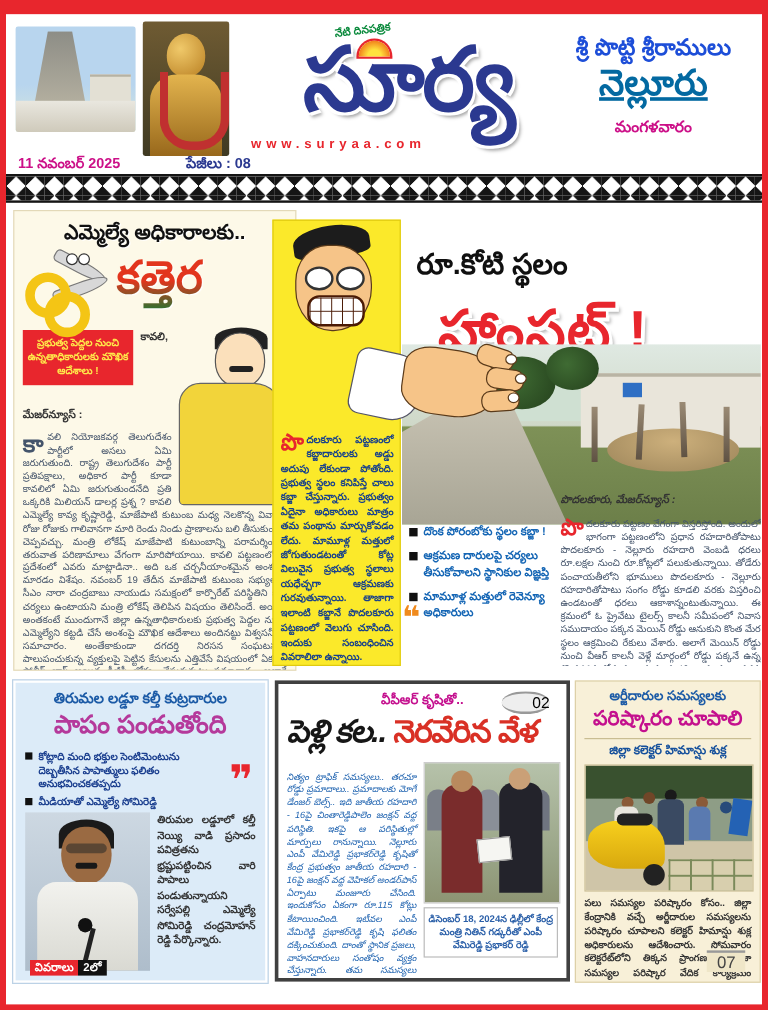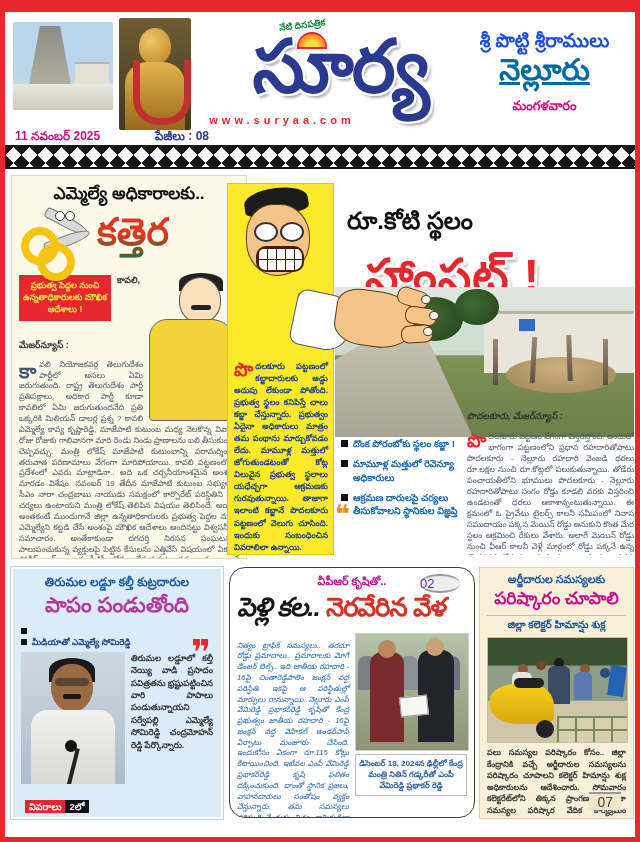--- a/index.html
+++ b/index.html
@@ -111,37 +111,37 @@
   .c-body{font-size:8px;line-height:1.38;color:#44546b;text-align:justify;}
 
   
   .bl{position:absolute;left:6px;top:562px;width:212px;height:252px;background:#dcebf8;border:2px solid #fff;outline:1px solid #bcd2e6;box-sizing:border-box;padding:6px 8px;overflow:hidden;}
   .bl-kicker{font-size:12px;font-weight:bold;color:#1b5aa6;text-align:center;}
   .bl-title{font-size:21px;font-weight:bold;color:#b5399b;text-align:center;margin:1px 0 4px;}
   .bl-bullets{position:relative;}
   .bl-item{display:flex;gap:5px;font-size:8.6px;font-weight:bold;color:#1b3f8f;line-height:1.35;margin-bottom:3px;}
   .bl-item .sq{width:6px;height:6px;background:#111;margin-top:2px;flex:0 0 auto;}
   .bl-quote{position:absolute;right:2px;top:16px;font-size:34px;line-height:.6;color:#e8262d;font-weight:bold;}
-  .bl-flex{display:flex;gap:6px;margin-top:0;font-family:Liberation Serif, serif;}
+  .bl-flex{display:flex;gap:6px;margin-top:0;}
   .man-photo{position:relative;width:104px;height:132px;flex:0 0 auto;background:linear-gradient(#cdd8e2,#aebdcb);overflow:hidden;}
   .man-photo .hair{position:absolute;left:28px;top:6px;width:46px;height:24px;background:#1a1a1a;border-radius:50% 50% 0 0;}
   .man-photo .face{position:absolute;left:30px;top:12px;width:42px;height:48px;background:#9a6a42;border-radius:46% 46% 50% 50%;}
   .man-photo .gl{position:absolute;left:34px;top:26px;width:34px;height:8px;background:rgba(40,40,40,.55);border-radius:4px;}
   .man-photo .mus{position:absolute;left:42px;top:42px;width:18px;height:5px;background:#181818;border-radius:2px;}
   .man-photo .shirt{position:absolute;left:10px;top:58px;width:84px;height:74px;background:linear-gradient(#f2f2ee,#d9d9d2);border-radius:16px 16px 0 0;}
   .man-photo .mic{position:absolute;left:50px;top:96px;width:4px;height:40px;background:#222;transform:rotate(14deg);}
   .man-photo .michead{position:absolute;left:44px;top:88px;width:12px;height:12px;background:#111;border-radius:50%;}
   .bl-side{font-size:8.6px;line-height:1.45;color:#333;font-weight:bold;text-align:justify;}
   .bl-badge{position:absolute;left:12px;top:232px;font-size:9.5px;font-weight:bold;}
   .bl-badge .r{background:#e8262d;color:#fff;padding:1px 4px;}
   .bl-badge .k{background:#111;color:#fff;padding:1px 4px;}
 
-  .bc{position:absolute;left:224px;top:562px;width:246px;height:251px;background:#fff;border:1px solid #404040;border-radius:16px;box-sizing:border-box;padding:5px 7px;overflow:hidden;}
+  .bc{position:absolute;left:224px;top:562px;width:246px;height:251px;background:#fff;border:3px solid #404040;border-radius:0;box-sizing:border-box;padding:5px 7px;overflow:hidden;}
   .bc-kicker{font-size:11px;font-weight:bold;color:#c4108e;text-align:center;margin-top:2px;}
-  .bc-pageref{position:absolute;right:14px;top:6px;width:40px;text-align:left;font-size:13px;color:#6d28d9;background:#eee;border-radius:50%;border-top:2px solid #999;border-bottom:2px solid #999;}
+  .bc-pageref{position:absolute;right:14px;top:6px;width:40px;text-align:right;font-size:13px;color:#000000;background:#eee;border-radius:50%;border-top:2px solid #999;border-bottom:2px solid #999;}
   .bc-title{font-size:26px;font-weight:bold;margin:2px 0 4px;letter-spacing:-1px;}
   .bc-title .blk{color:#161616;font-style:italic;}
   .bc-title .red{color:#d93025;}
   .bc-flex{display:flex;gap:6px;}
   .bc-body{width:122px;font-size:7.6px;line-height:1.42;color:#1f63b0;font-style:italic;text-align:justify;}
   .bc-photocol{width:112px;flex:0 0 auto;}
   .gad-photo{position:relative;width:112px;height:116px;background:linear-gradient(#b6c2aa,#98a385 70%,#8d9473);overflow:hidden;border:1px solid #ccc;}
   .gad-photo .bgman{position:absolute;width:18px;height:34px;background:#8a8f98;border-radius:8px 8px 0 0;top:22px;}
   .gad-photo .bg1{left:44px;} .gad-photo .bg2{left:86px;background:#6f7480;} .gad-photo .bg3{left:2px;background:#7a7f88;}
   .gad-photo .m1{position:absolute;left:14px;top:18px;width:34px;height:90px;background:#7a2c2c;border-radius:12px 12px 0 0;}
@@ -269,42 +269,43 @@
         <div class="post p3"></div>
         <div class="post p4"></div>
     </div>
     <div class="bullets">
       <div class="b-item">
           <span class="sq"></span>
           <span>దొంక పోరంబోకు స్థలం కబ్జా !</span>
         </div>
       <div class="b-item">
           <span class="sq"></span>
+          <span>ఆక్రమణ దారులపై చర్యలు తీసుకోవాలని స్థానికుల విజ్ఞప్తి</span>
+        </div>
+      <div class="b-item">
+          <span class="sq"></span>
           <span>మామూళ్ల మత్తులో రెవెన్యూ అధికారులు</span>
-        </div>
-      <div class="b-item">
-          <span class="sq"></span>
-          <span>ఆక్రమణ దారులపై చర్యలు తీసుకోవాలని స్థానికుల విజ్ఞప్తి</span>
         </div>
       <div class="quote-glyph">❝</div>
     </div>
     <div class="c-coltext">
       <p class="c-dateline">పొదలకూరు, మేజర్‌న్యూస్ :</p>
       <p class="c-body"><span class="drop2">పొ</span><span>దలకూరు పట్టణం వేగంగా విస్తరిస్తోంది. అందులో భాగంగా పట్టణంలోని ప్రధాన రహదారితోపాటు పొదలకూరు - నెల్లూరు రహదారి వెంబడి ధరలు రూ.లక్షల నుంచి రూ.కోట్లలో పలుకుతున్నాయి. తోడేరు పంచాయతీలోని భూములు పొదలకూరు - నెల్లూరు రహదారితోపాటు సంగం రోడ్డు కూడలి వరకు విస్తరించి ఉండటంతో ధరలు ఆకాశాన్నంటుతున్నాయి. ఈ క్రమంలో ఓ ప్రైవేటు టైలర్స్ కాలనీ సమీపంలో నివాస సముదాయం పక్కన మెయిన్ రోడ్డు ఆనుకుని కొంత మేర స్థలం ఆక్రమించి రేకులు వేశారు. అలాగే మెయిన్ రోడ్డు నుంచి వీఆర్ కాలనీ వెళ్లే మార్గంలో రోడ్డు పక్కనే ఉన్న దొంక పోరంబోకు స్థలం సుమారు 40 అంకణముల వరకు ఆక్రమించి</span>
         
       </p>
     </div>
   </section>
 
   <section class="bl">
     <div class="bl-kicker">తిరుమల లడ్డూ కల్తీ కుట్రదారుల</div>
     <div class="bl-title">పాపం పండుతోంది</div>
     <div class="bl-bullets">
       <div class="bl-item">
           <span class="sq"></span>
+          <span style="width:150px">కోట్లాది మంది భక్తుల సెంటిమెంటును దెబ్బతీసిన పాపాత్ములు ఫలితం అనుభవించకతప్పదు</span>
         </div>
       <div class="bl-item">
           <span class="sq"></span>
           <span>మీడియాతో ఎమ్మెల్యే సోమిరెడ్డి</span>
         </div>
       <div class="bl-quote">❞</div>
     </div>
     <div class="bl-flex">
       <div class="man-photo">
         <div class="hair"></div>

